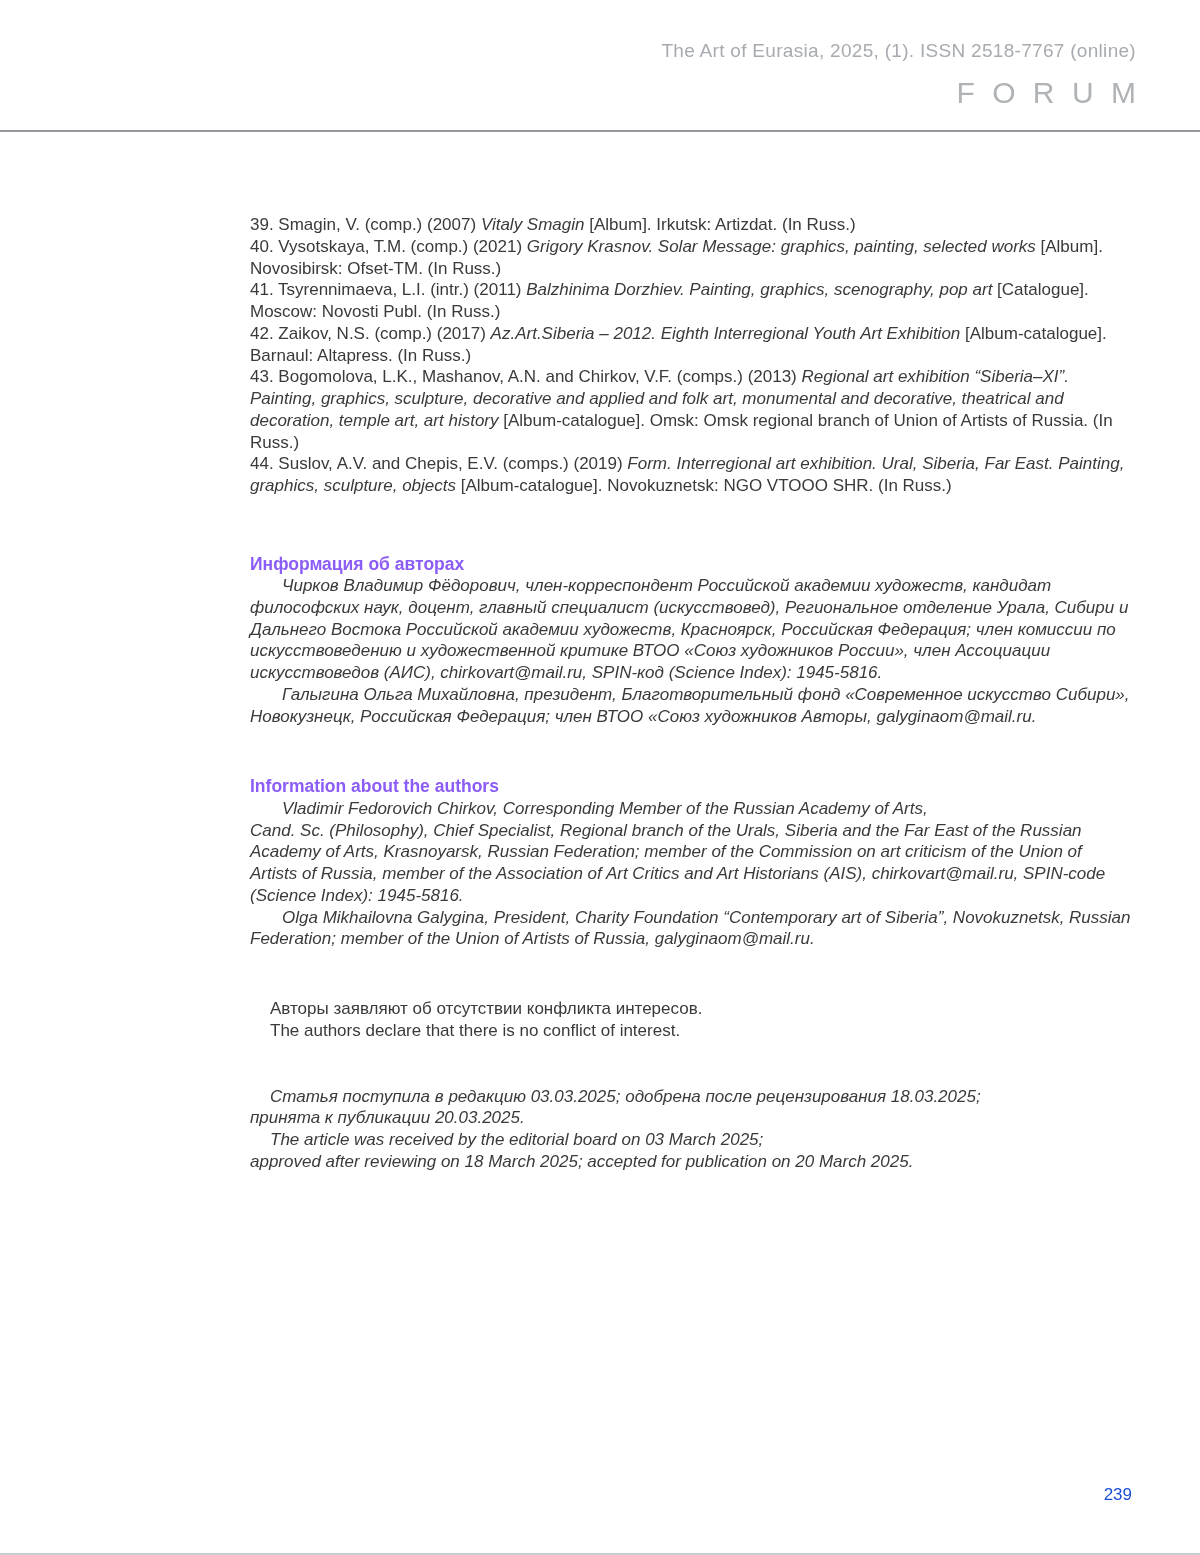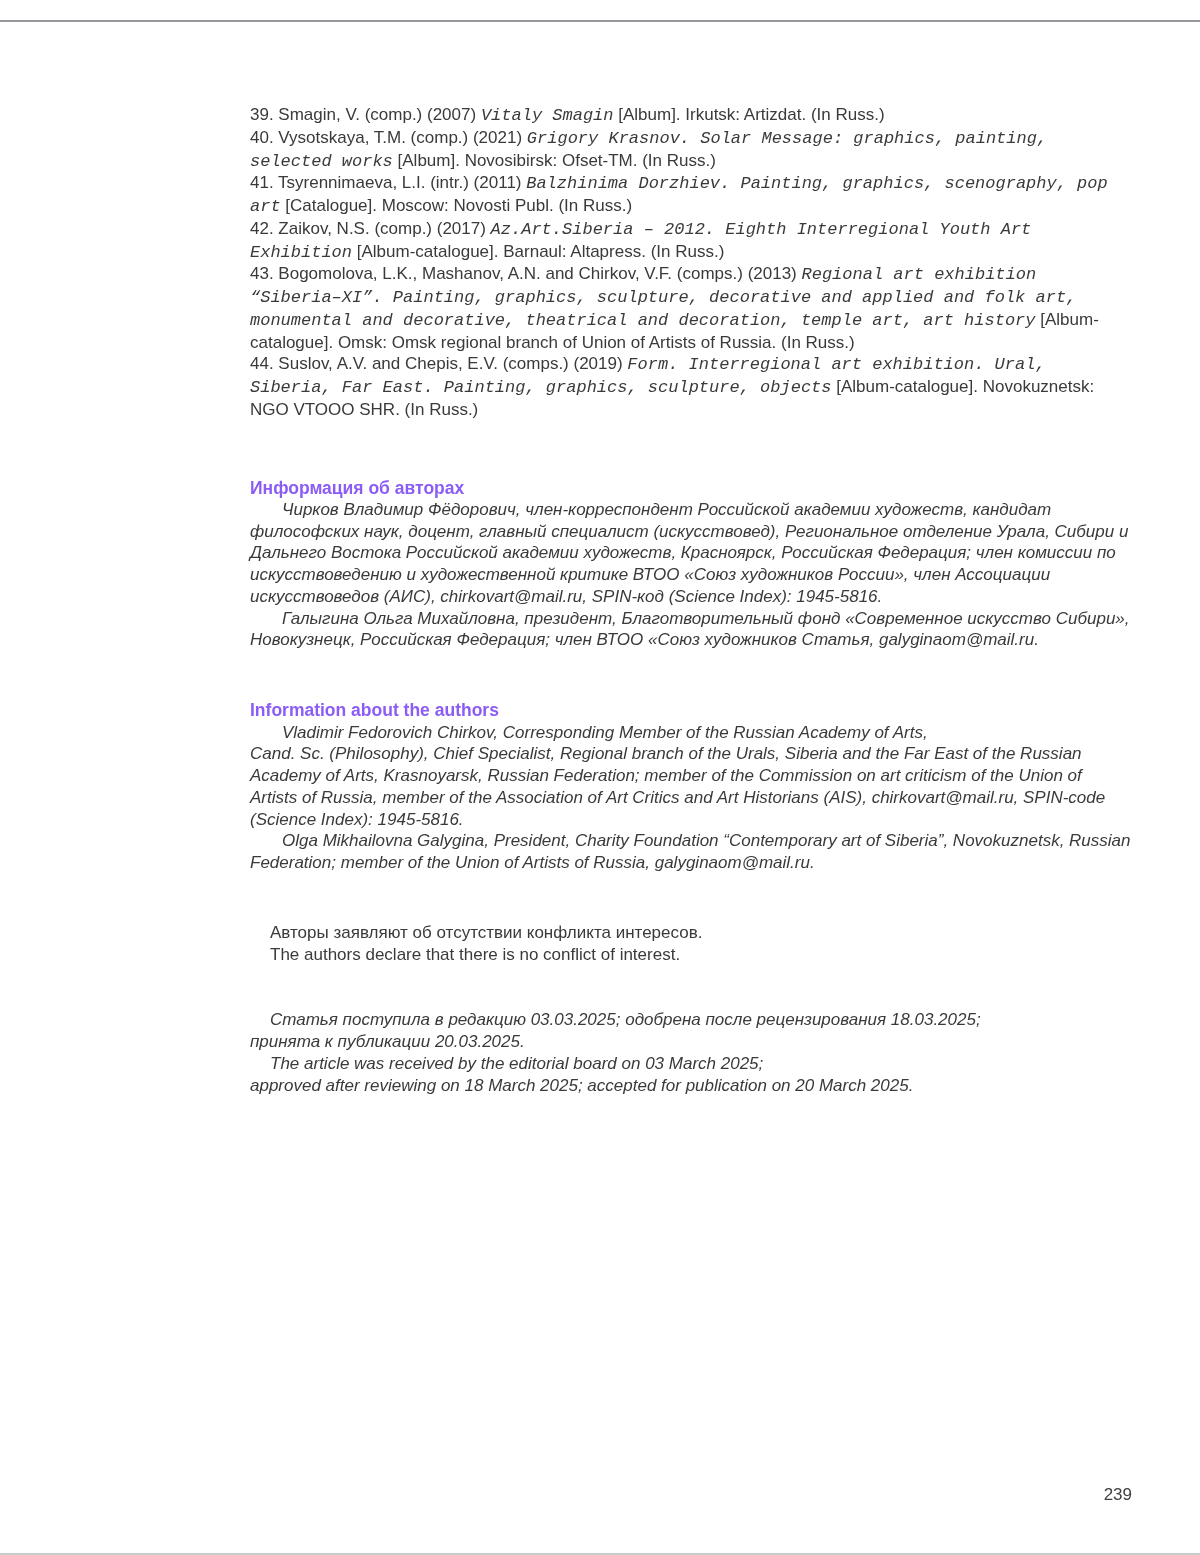--- a/index.html
+++ b/index.html
@@ -40,21 +40,21 @@
     width: 100%;
   }
   .content {
     padding: 82px 68px 0 250px;
     font-size: 17px;
     line-height: 1.28;
   }
   .references p {
     margin: 0;
   }
-  .references em, .italic { font-style: italic; font-family: Liberation Mono, monospace; }
+  .references em, .italic { font-style: italic; }
   .block-heading {
     font-size: 17.5px;
     font-weight: 700;
     color: #8b5cf6;
     margin: 0;
   }
   .authors-ru { margin-top: 56px; }
   .authors-en { margin-top: 48px; }
   .author-para {
     margin: 0;
@@ -74,46 +74,50 @@
     margin: 0;
     font-style: italic;
     text-indent: 20px;
     white-space: pre-line;
   }
   .page-number {
     position: absolute;
     right: 68px;
     bottom: 48px;
     font-size: 17px;
-    color: #404040;
+    color: #1d4ed8;
   }
 </style>
 </head>
 <body>
 
 <div class="page">
 
+  <header class="page-header">
+    <div class="journal-line">The Art of Eurasia, 2025, (1). ISSN 2518-7767 (online)</div>
+    <div class="section-title">FORUM</div>
+  </header>
 
   <hr class="header-divider">
 
   <main class="content">
 
     <section class="references">
       <p><span>39. Smagin, V. (comp.) (2007) </span><em>Vitaly Smagin</em><span> [Album]. Irkutsk: Artizdat. (In Russ.)</span></p>
       <p><span>40. Vysotskaya, T.M. (comp.) (2021) </span><em>Grigory Krasnov. Solar Message: graphics, painting, selected works</em><span> [Album]. Novosibirsk: Ofset-TM. (In Russ.)</span></p>
       <p><span>41. Tsyrennimaeva, L.I. (intr.) (2011) </span><em>Balzhinima Dorzhiev. Painting, graphics, scenography, pop art</em><span> [Catalogue]. Moscow: Novosti Publ. (In Russ.)</span></p>
       <p><span>42. Zaikov, N.S. (comp.) (2017) </span><em>Az.Art.Siberia – 2012. Eighth Interregional Youth Art Exhibition</em><span> [Album-catalogue]. Barnaul: Altapress. (In Russ.)</span></p>
       <p><span>43. Bogomolova, L.K., Mashanov, A.N. and Chirkov, V.F. (comps.) (2013) </span><em>Regional art exhibition “Siberia–XI”. Painting, graphics, sculpture, decorative and applied and folk art, monumental and decorative, theatrical and decoration, temple art, art history</em><span> [Album-catalogue]. Omsk: Omsk regional branch of Union of Artists of Russia. (In Russ.)</span></p>
       <p><span>44. Suslov, A.V. and Chepis, E.V. (comps.) (2019) </span><em>Form. Interregional art exhibition. Ural, Siberia, Far East. Painting, graphics, sculpture, objects</em><span> [Album-catalogue]. Novokuznetsk: NGO VTOOO SHR. (In Russ.)</span></p>
     </section>
 
     <section class="authors-ru">
       <h3 class="block-heading">Информация об авторах</h3>
       <p class="author-para">Чирков Владимир Фёдорович, член-корреспондент Российской академии художеств, кандидат философских наук, доцент, главный специалист (искусствовед), Региональное отделение Урала, Сибири и Дальнего Востока Российской академии художеств, Красноярск, Российская Федерация; член комиссии по искусствоведению и художественной критике ВТОО «Союз художников России», член Ассоциации искусствоведов (АИС), chirkovart@mail.ru, SPIN-код (Science Index): 1945-5816.</p>
-      <p class="author-para">Галыгина Ольга Михайловна, президент, Благотворительный фонд «Современное искусство Сибири», Новокузнецк, Российская Федерация; член ВТОО «Союз художников Статья, galyginaom@mail.ru.</p>
+      <p class="author-para">Галыгина Ольга Михайловна, президент, Благотворительный фонд «Современное искусство Сибири», Новокузнецк, Российская Федерация; член ВТОО «Союз художников Авторы, galyginaom@mail.ru.</p>
     </section>
 
     <section class="authors-en">
       <h3 class="block-heading">Information about the authors</h3>
       <p class="author-para">Vladimir Fedorovich Chirkov, Corresponding Member of the Russian Academy of Arts,
 Cand. Sc. (Philosophy), Chief Specialist, Regional branch of the Urals, Siberia and the Far East of the Russian Academy of Arts, Krasnoyarsk, Russian Federation; member of the Commission on art criticism of the Union of Artists of Russia, member of the Association of Art Critics and Art Historians (AIS), chirkovart@mail.ru, SPIN-code (Science Index): 1945-5816.</p>
       <p class="author-para">Olga Mikhailovna Galygina, President, Charity Foundation “Contemporary art of Siberia”, Novokuznetsk, Russian Federation; member of the Union of Artists of Russia, galyginaom@mail.ru.</p>
     </section>
 
     <section class="conflict-block">

